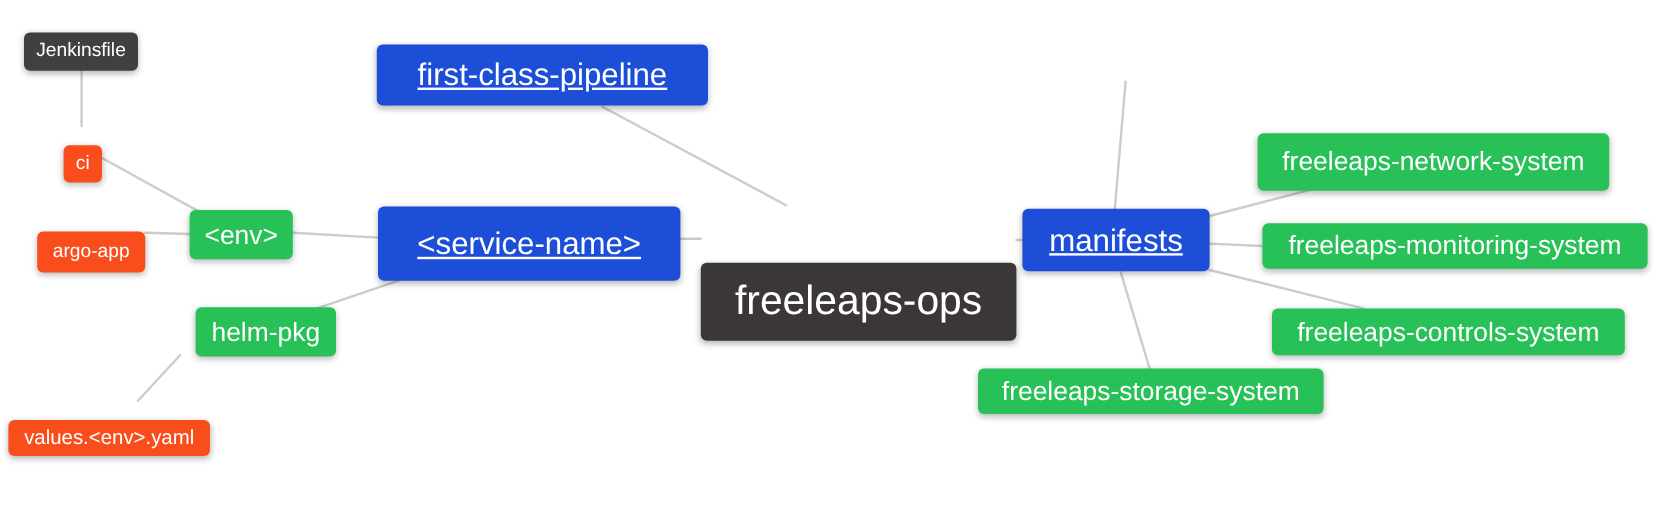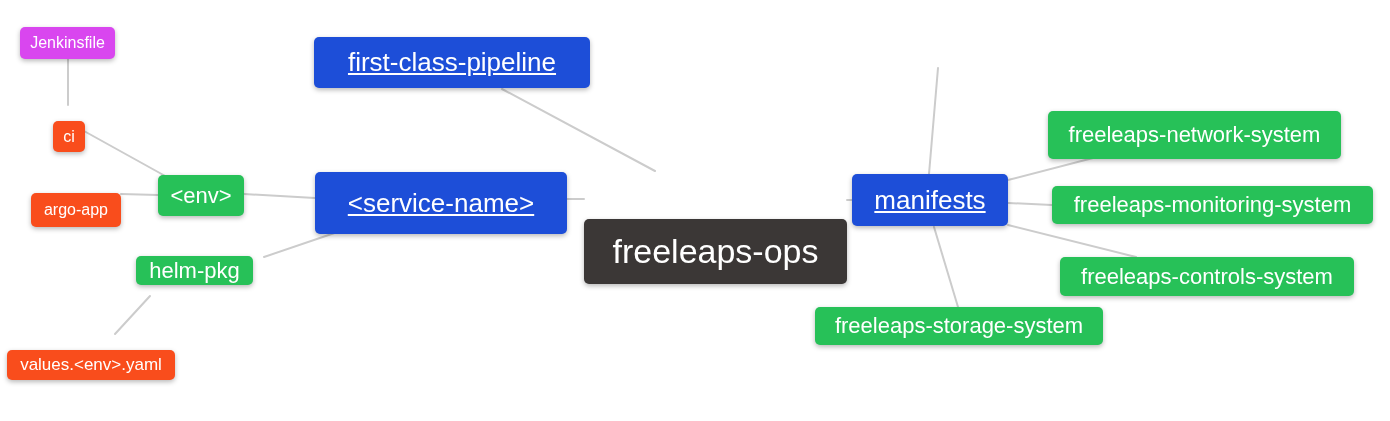--- a/index.html
+++ b/index.html
@@ -29,21 +29,21 @@
     box-sizing: border-box;
     color: #ffffff;
     border-radius: 5px;
     box-shadow: 0 2px 5px rgba(0,0,0,0.28);
     white-space: nowrap;
     cursor: pointer;
   }
   .node span { pointer-events: none; }
   .c-blue   { background: #1d4ed8; text-decoration: underline; }
   .c-green  { background: #27c158; }
-  .c-orange { background: #d946ef; }
+  .c-orange { background: #404040; }
   .c-red    { background: #f94d1c; margin-top: 16px; }
   .c-dark   { background: #3b3736; }
   .f16 { font-size: 16px; }
   .f17 { font-size: 17px; }
   .f22 { font-size: 22px; }
   .f26 { font-size: 26px; }
   .f34 { font-size: 34px; margin-top: 47px; }
 </style>
 </head>
 <body>
@@ -76,21 +76,21 @@
   </div>
 
   <div class="node c-green f22" style="left:158px;top:175px;width:86px;height:41px">
     <span>&lt;env&gt;</span>
   </div>
 
   <div class="node c-red f16" style="left:31px;top:177px;width:90px;height:34px">
     <span>argo-app</span>
   </div>
 
-  <div class="node c-green f22" style="left:136px;top:256px;width:117px;height:29px">
+  <div class="node c-green f22" style="left:163px;top:256px;width:117px;height:41px">
     <span>helm-pkg</span>
   </div>
 
   <div class="node c-red f17" style="left:7px;top:334px;width:168px;height:30px">
     <span>values.&lt;env&gt;.yaml</span>
   </div>
 
   <div class="node c-blue f26" style="left:314px;top:37px;width:276px;height:51px">
     <span>first-class-pipeline</span>
   </div>

